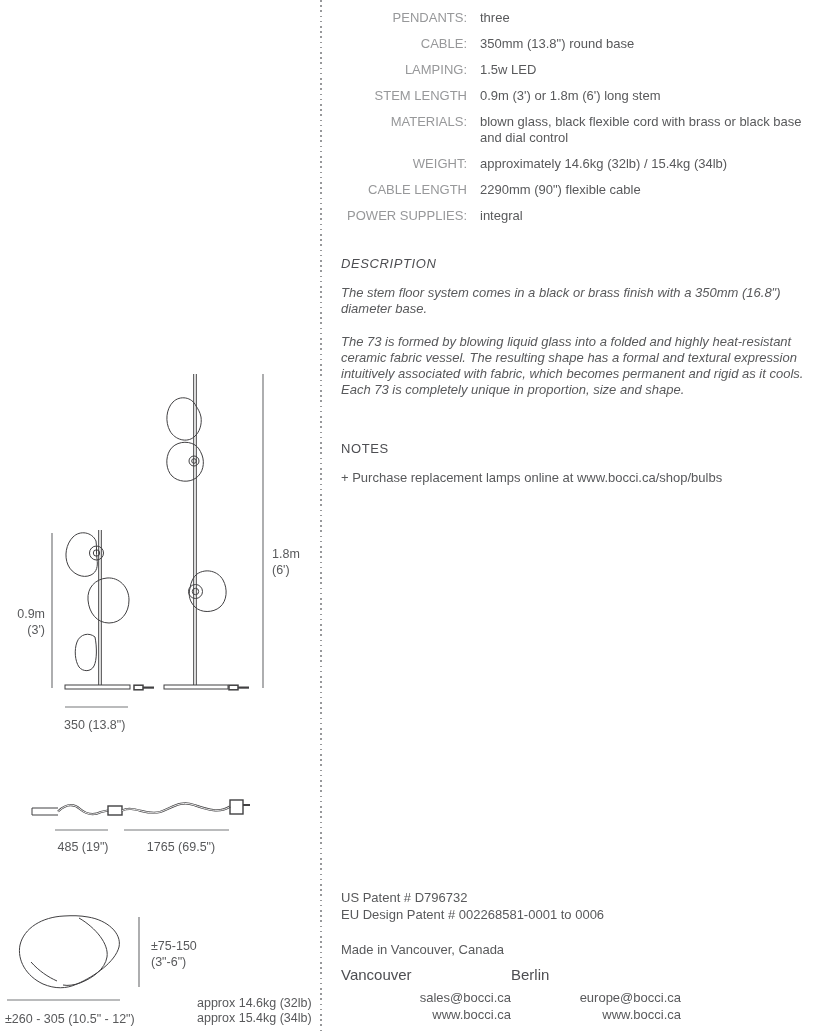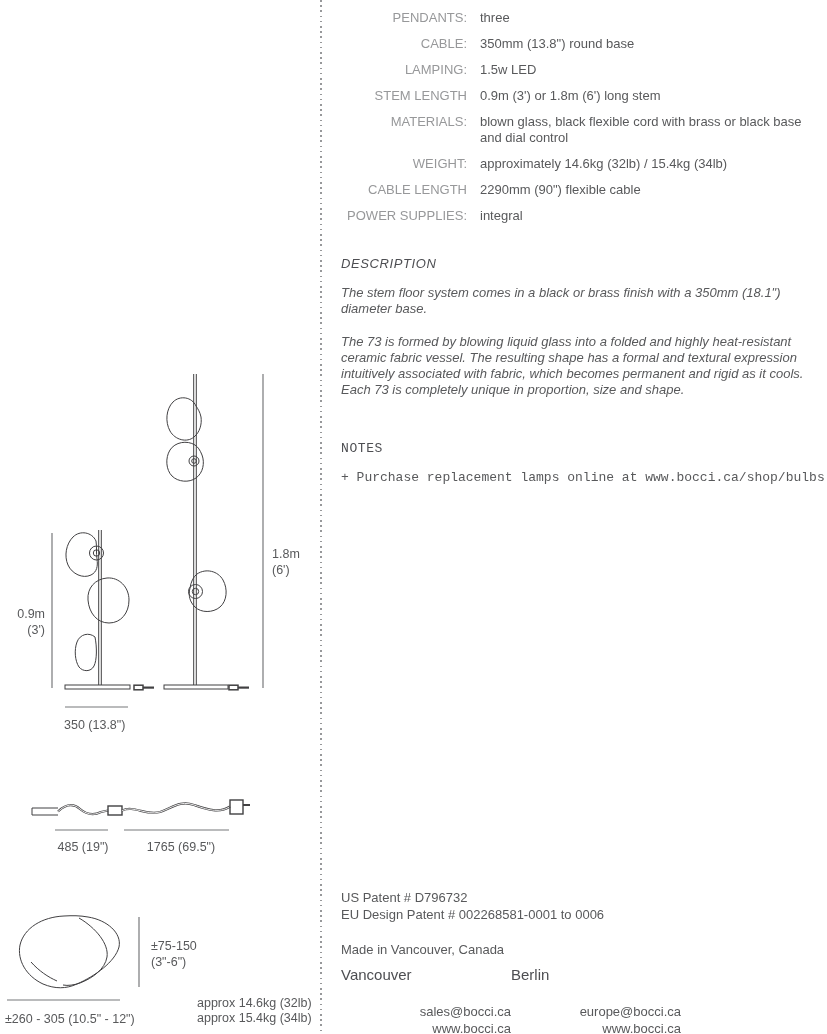--- a/index.html
+++ b/index.html
@@ -17,27 +17,27 @@
     background:repeating-linear-gradient(to bottom,#97989a 0 1.6px,transparent 1.6px 5.2px);
   }
   
   .rcol{left:341px;width:484px;font-size:13px;line-height:16px;}
   #spec{top:10px;display:grid;grid-template-columns:126px 1fr;column-gap:13px;row-gap:10px;}
   .spec-label{text-align:right;color:#97989a;}
   .spec-value{color:#58595b;}
   .section-heading{font-size:13px;font-weight:400;color:#4d4e52;letter-spacing:.6px;margin:0 0 13px 0;}
   #description{top:256px;font-style:italic;}
   #description p{margin:0 0 17px 0;}
-  #notes{top:441px;font-family:Liberation Mono, monospace;}
+  #notes{top:441px;}
   #notes .note{margin-top:12px;}
   #legal{top:889px;line-height:17px;}
   #made-in{top:941px;line-height:17px;}
   #offices{top:966px;display:flex;}
   .office{width:170px;}
-  .office .city{font-size:15px;line-height:18px;margin-bottom:19px;color:#4d4e52;}
+  .office .city{font-size:15px;line-height:18px;margin-bottom:5px;color:#4d4e52;}
   .office .line{line-height:17px;text-align:right;}
   
   svg{display:block;}
   svg text{font-family:"Liberation Sans",sans-serif;font-size:12.5px;fill:#58595b;}
   .stroke{stroke:#414042;fill:none;stroke-width:1;}
   .dim{stroke:#77787b;fill:none;stroke-width:1.2;}
 </style>
 </head>
 <body>
 
@@ -57,21 +57,21 @@
   <div class="spec-label">WEIGHT:</div>
   <div class="spec-value">approximately 14.6kg (32lb) / 15.4kg (34lb)</div>
   <div class="spec-label">CABLE LENGTH</div>
   <div class="spec-value">2290mm (90") flexible cable</div>
   <div class="spec-label">POWER SUPPLIES:</div>
   <div class="spec-value">integral</div>
 </div>
 
 <div id="description" class="abs rcol">
   <h2 class="section-heading">DESCRIPTION</h2>
-  <p>The stem floor system comes in a black or brass finish with a 350mm (18.1") diameter base.</p>
+  <p>The stem floor system comes in a black or brass finish with a 350mm (16.8") diameter base.</p>
   <p>The 73 is formed by blowing liquid glass into a folded and highly heat-resistant ceramic fabric vessel. The resulting shape has a formal and textural expression intuitively associated with fabric, which becomes permanent and rigid as it cools. Each 73 is completely unique in proportion, size and shape.</p>
 </div>
 
 <div id="notes" class="abs rcol">
   <h2 class="section-heading">NOTES</h2>
   <div class="note">+ Purchase replacement lamps online at www.bocci.ca/shop/bulbs</div>
 </div>
 
 <div id="legal" class="abs rcol">
   <div>US Patent # D796732</div>

